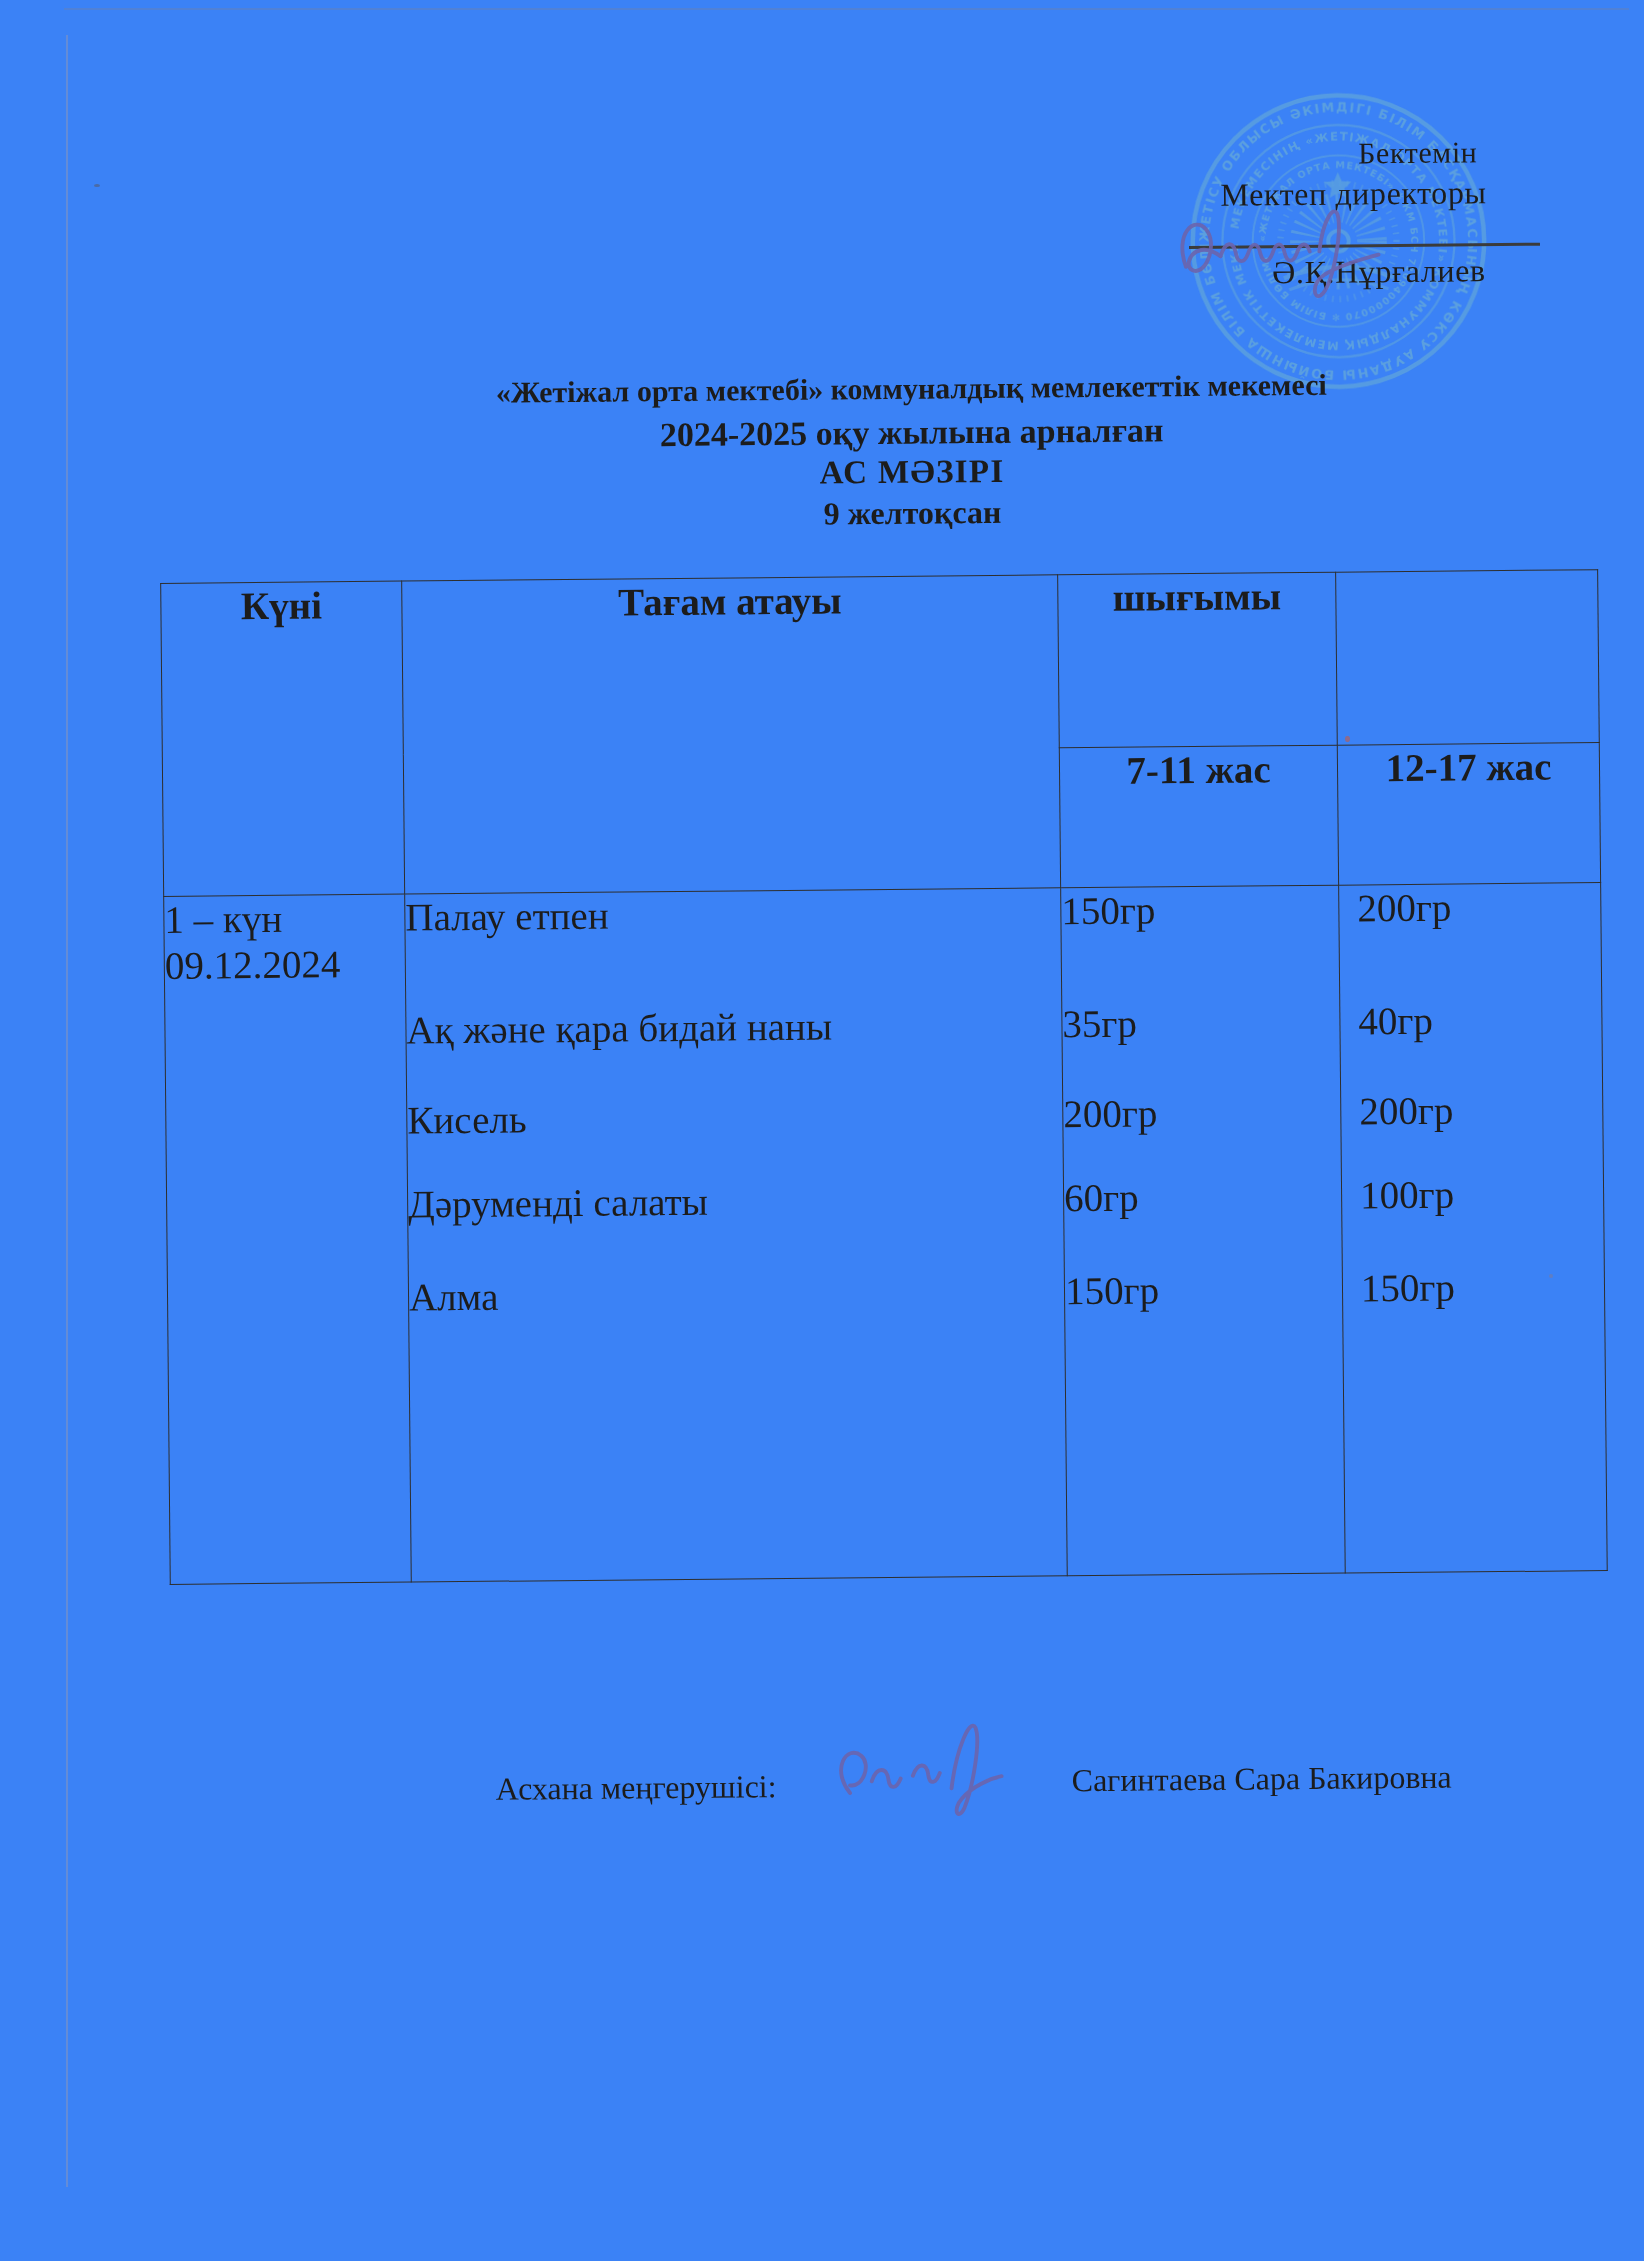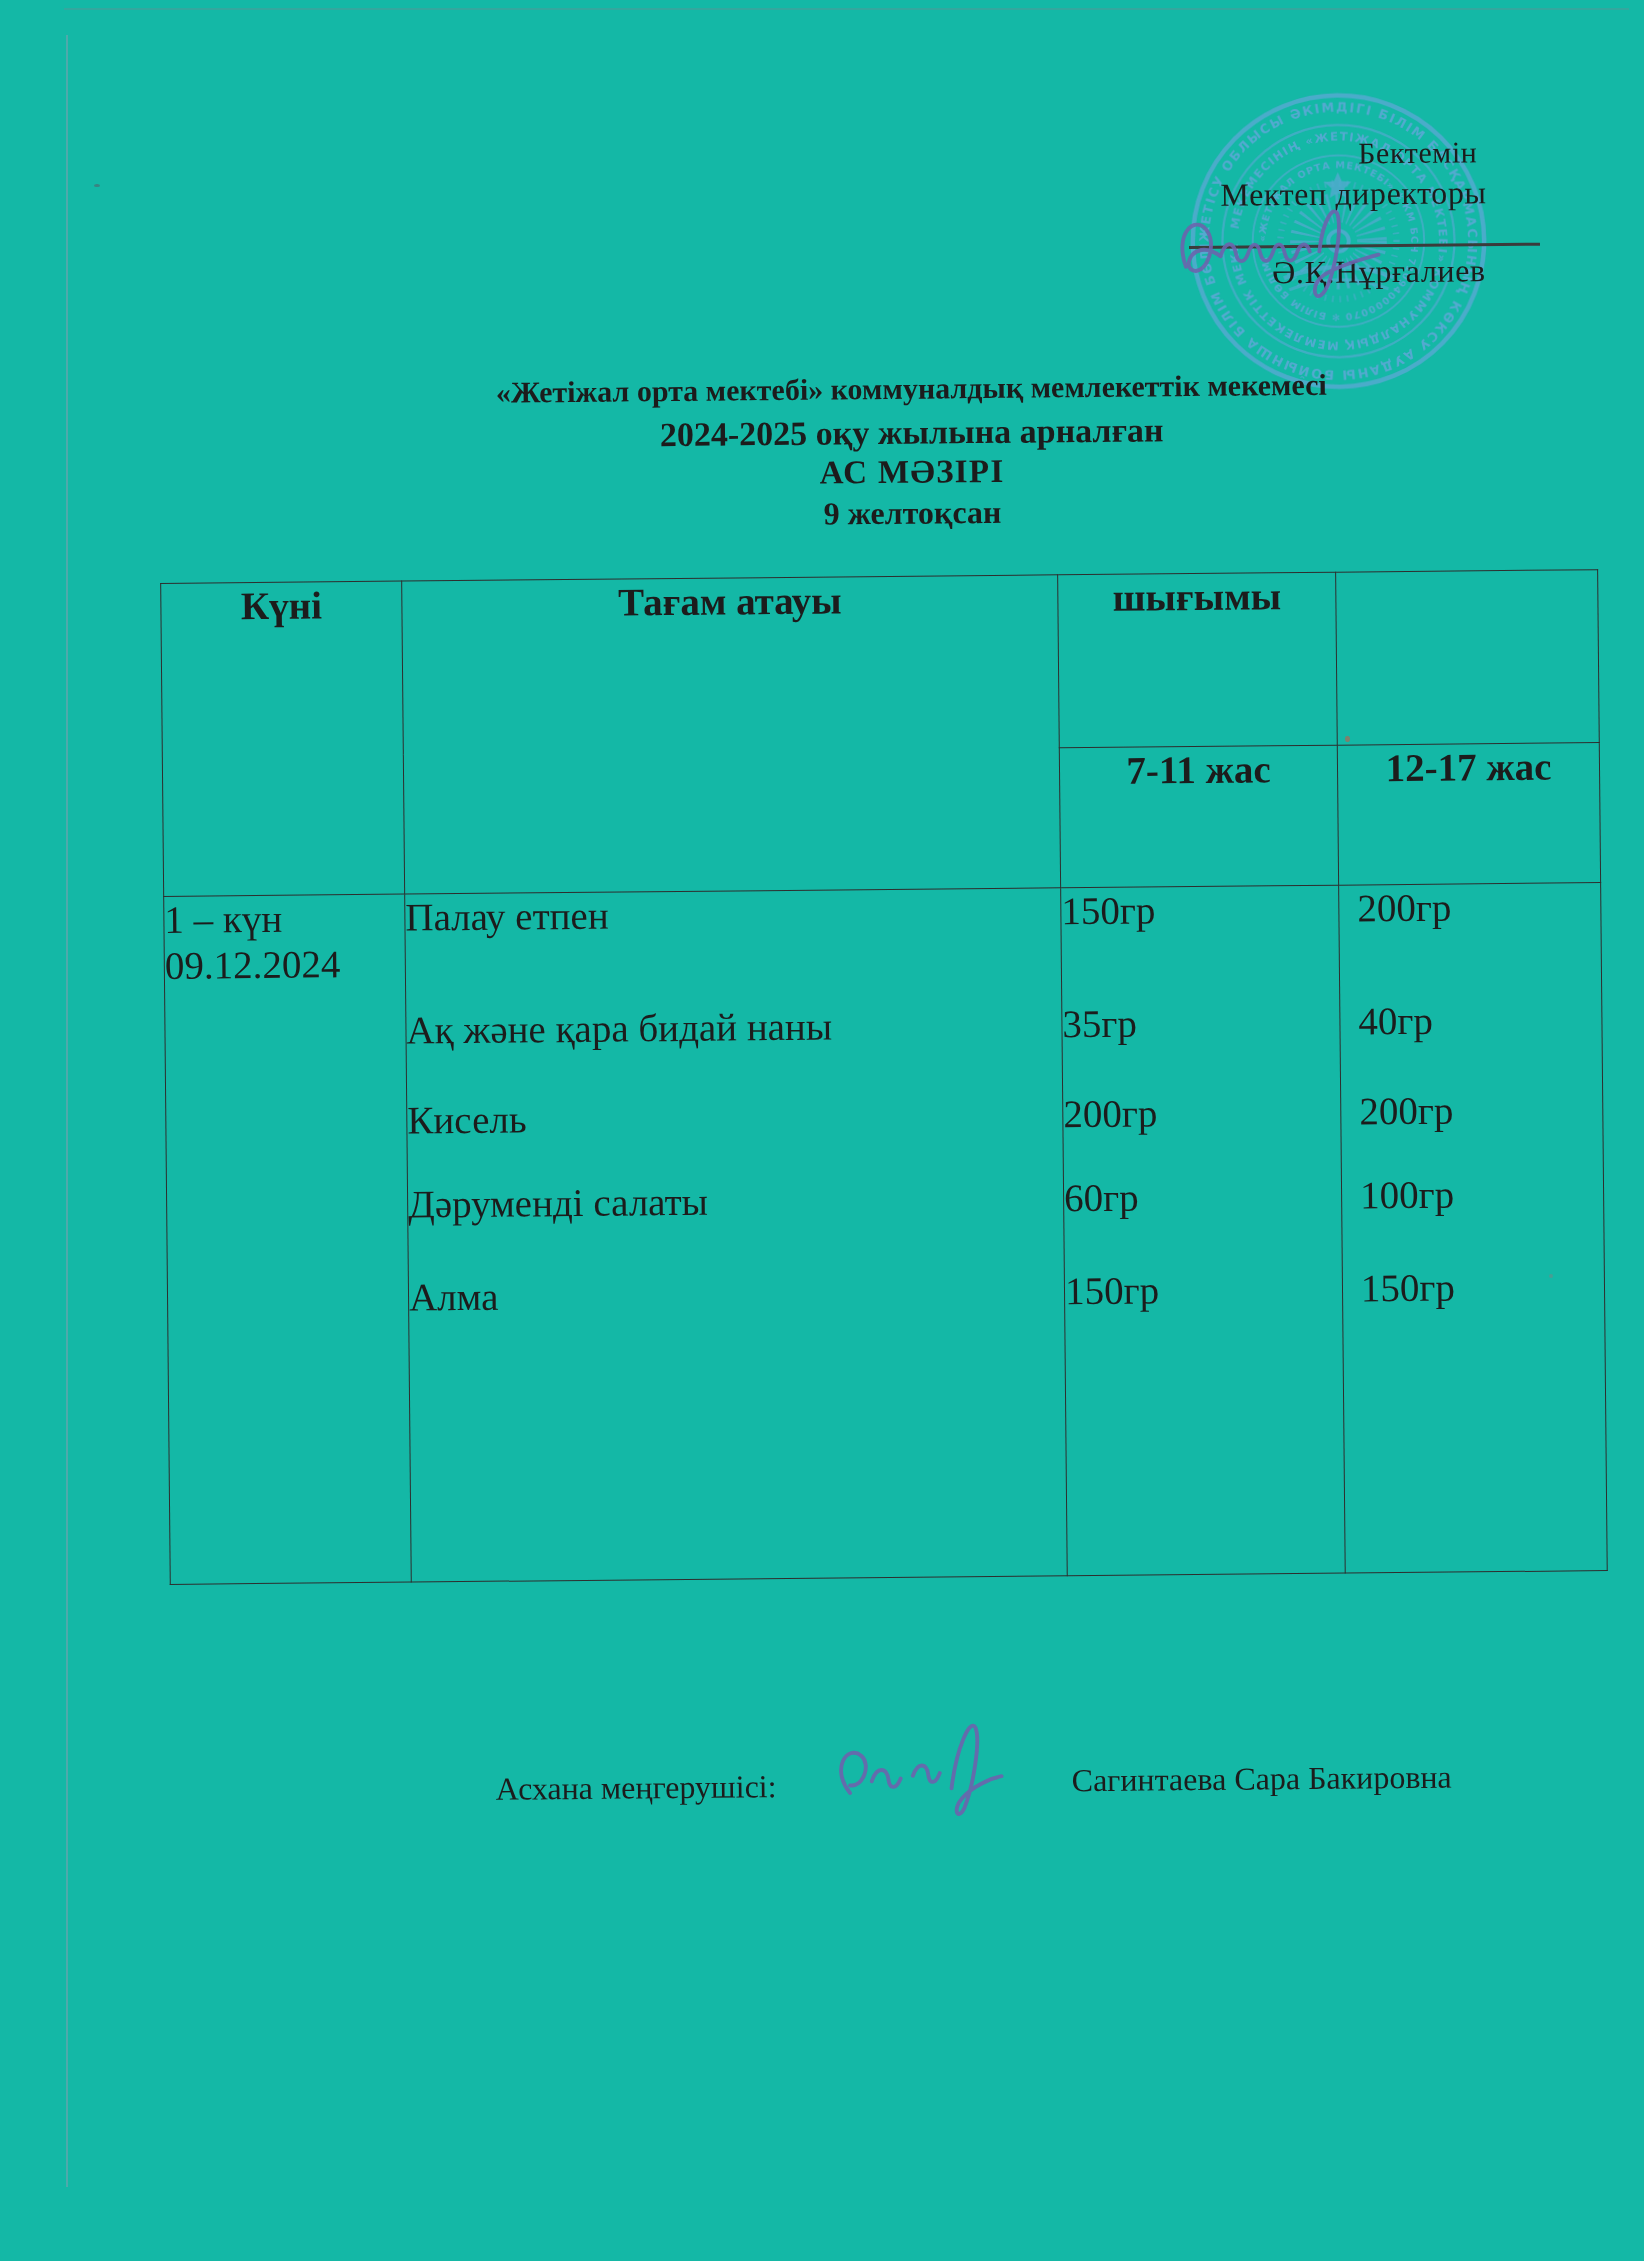--- a/index.html
+++ b/index.html
@@ -1,19 +1,19 @@
 <!DOCTYPE html>
 <html style="font-size:10.3px"><head>
 <meta charset="utf-8">
 <style>
   html,body{margin:0;padding:0;background:#e9e9e7;}
   .page{
     position:relative;
     width:1644px;height:2261px;
-    background:#14b8a6;
+    background:#3b82f6;
     overflow:hidden;
     font-family:"Liberation Serif","DejaVu Serif",serif;
     color:#1c1c1c;
   }
   
   .edge-left{position:absolute;left:66px;top:35px;width:1.9px;height:2152px;
     background:rgba(150,152,178,.45);}
   .edge-top{position:absolute;left:64px;top:8.4px;width:1565px;height:1.9px;
     background:rgba(128,128,138,.30);}
   .speck{position:absolute;border-radius:50%;}

